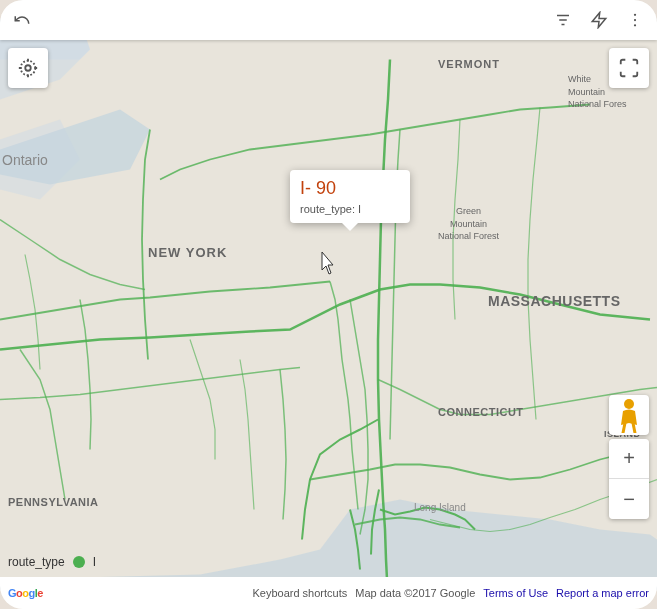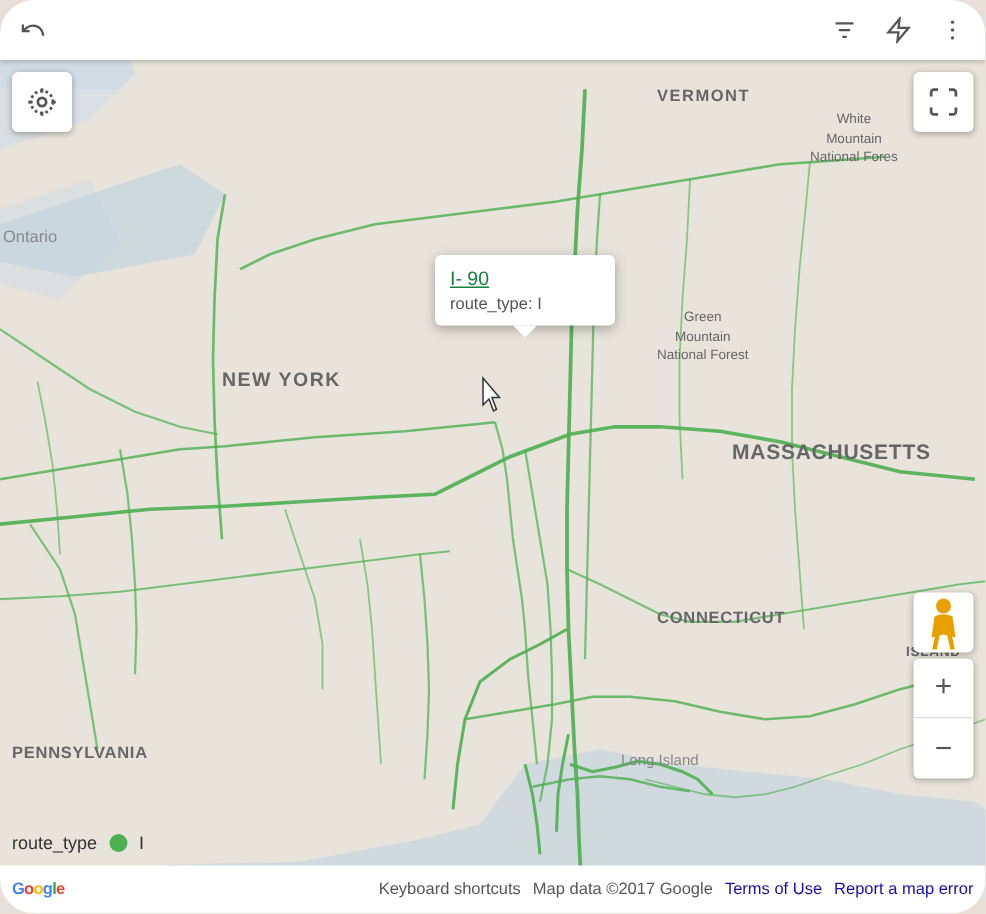--- a/index.html
+++ b/index.html
@@ -120,25 +120,24 @@
       position: absolute;
       bottom: -8px;
       left: 50%;
       transform: translateX(-50%);
       border-left: 8px solid transparent;
       border-right: 8px solid transparent;
       border-top: 8px solid white;
     }
 
     .popup-title {
-      font-size: 13px;
+      font-size: 18px;
       font-weight: 500;
-      color: #15803d;
+      color: #c2410c;
       margin-bottom: 4px;
-      text-decoration: underline;
     }
 
     .popup-detail {
       font-size: 11px;
       color: #555;
     }
 
     
     .map-controls {
       position: absolute;
@@ -341,24 +340,24 @@
     <path d="M430,500 L450,505 L470,510 L490,512 L510,510 L530,505 L550,498 L575,490 L600,480 L630,470 L657,460" fill="none" stroke="#4caf50" stroke-width="1.2" opacity="0.6"></path>
 
     <path d="M330,262 L335,280 L338,300 L340,320 L342,340 L345,360 L348,380 L350,400 L352,430 L355,460 L358,490" fill="none" stroke="#4caf50" stroke-width="1.5" opacity="0.7"></path>
   </svg>
 
   <div class="map-label" style="top:58px; left:438px; font-size:11px; font-weight:600; letter-spacing:1px;">VERMONT</div>
   <div class="map-label" style="top:245px; left:148px; font-size:13px; font-weight:600; letter-spacing:1px;">NEW YORK</div>
   <div class="map-label" style="top:293px; left:488px; font-size:14px; font-weight:600; letter-spacing:0.5px;">MASSACHUSETTS</div>
   <div class="map-label" style="top:406px; left:438px; font-size:11px; font-weight:600; letter-spacing:0.5px;text-align:right;">CONNECTICUT</div>
   <div class="map-label" style="top:496px; left:8px; font-size:11px; font-weight:600; letter-spacing:0.5px;">PENNSYLVANIA</div>
-  <div class="map-label" style="top:152px; left:2px; font-size:11px; color:#888;">Ontario</div>
+  <div class="map-label" style="top:152px; left:2px; font-size:14px; color:#888;">Ontario</div>
   <div class="map-label" style="top:415px; left:604px; font-size:9px; font-weight:600; letter-spacing:0.5px; line-height:1.4; text-align:right;">R.<br>ISLAND</div>
   <div class="map-label" style="top:502px; left:414px; font-size:10px; color:#888;">Long Island</div>
-  <div class="map-label" style="top:73px; left:540px; font-size:9px; color:#666; line-height:1.4; text-align:center;">White<br>Mountain<br>National Fores</div>
+  <div class="map-label" style="top:73px; left:568px; font-size:9px; color:#666; line-height:1.4; text-align:left;">White<br>Mountain<br>National Fores</div>
   <div class="map-label" style="top:205px; left:438px; font-size:9px; color:#666; line-height:1.4; text-align:center;">Green<br>Mountain<br>National Forest</div>
 
   <div class="top-toolbar">
     <div class="toolbar-left">
       <div class="toolbar-icon">
         <svg width="18" height="18" viewBox="0 0 24 24" fill="none" stroke="#555" stroke-width="2">
           <path d="M3 7v6h6"></path>
           <path d="M21 17a9 9 0 00-9-9 9 9 0 00-6 2.3L3 13"></path>
         </svg>
       </div>

